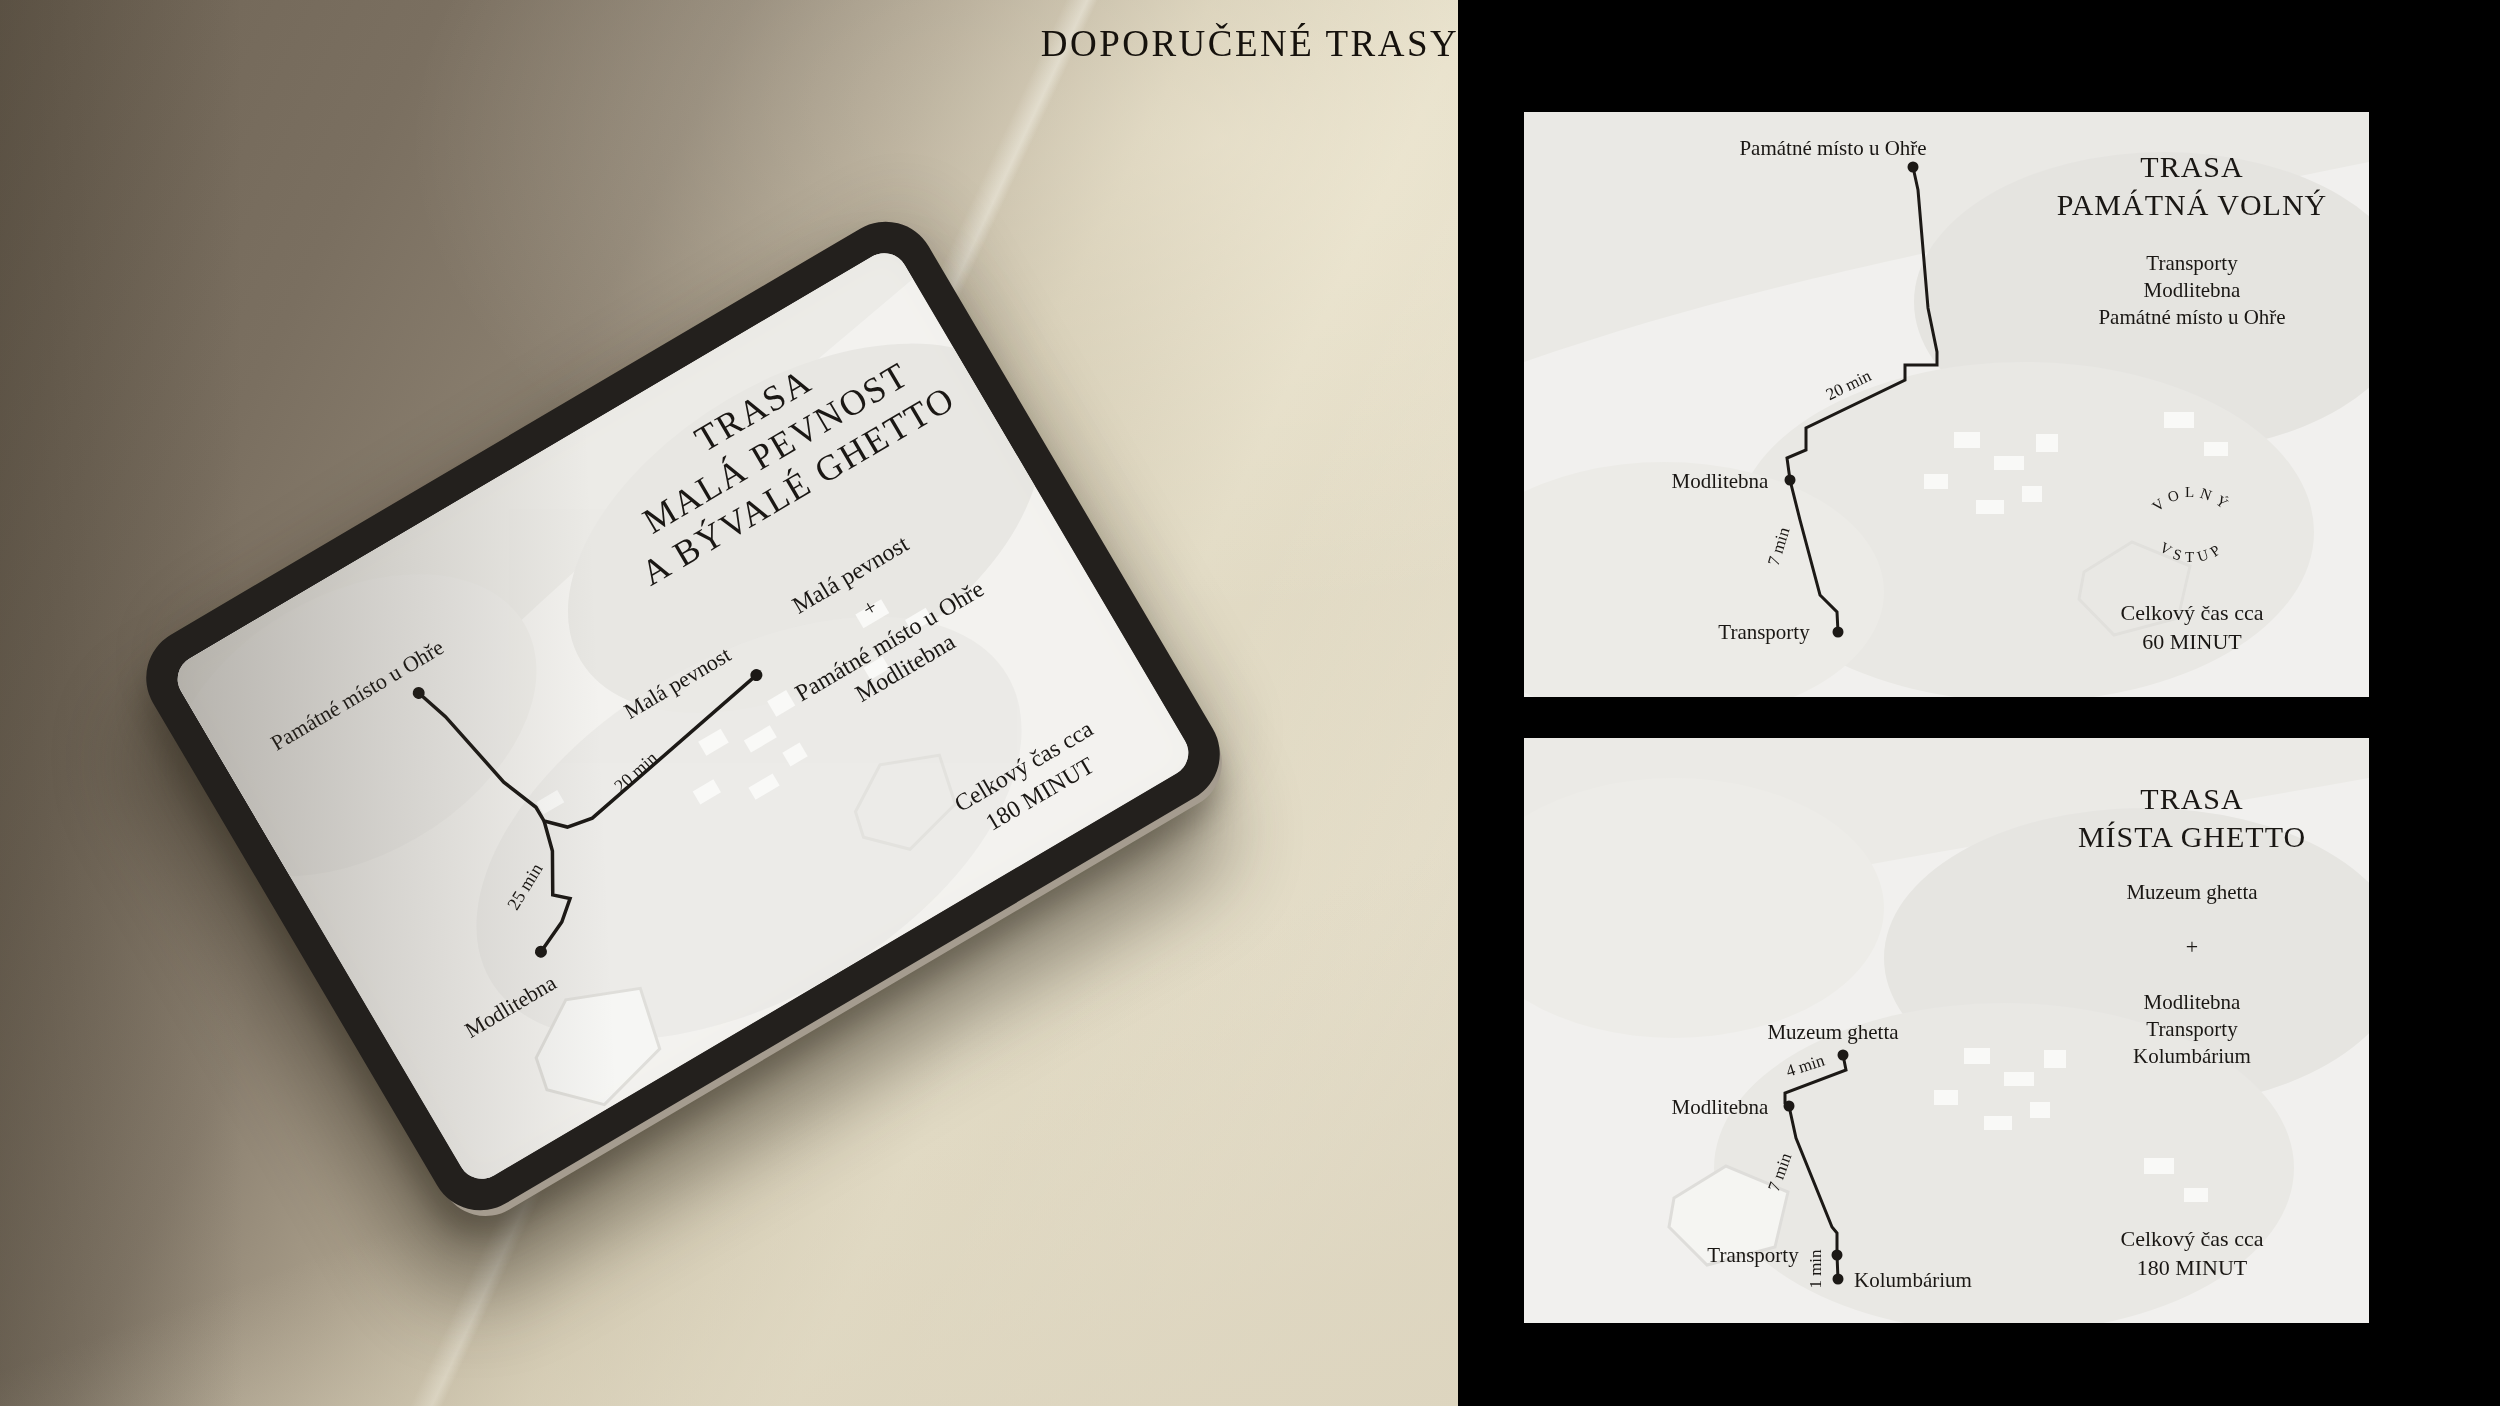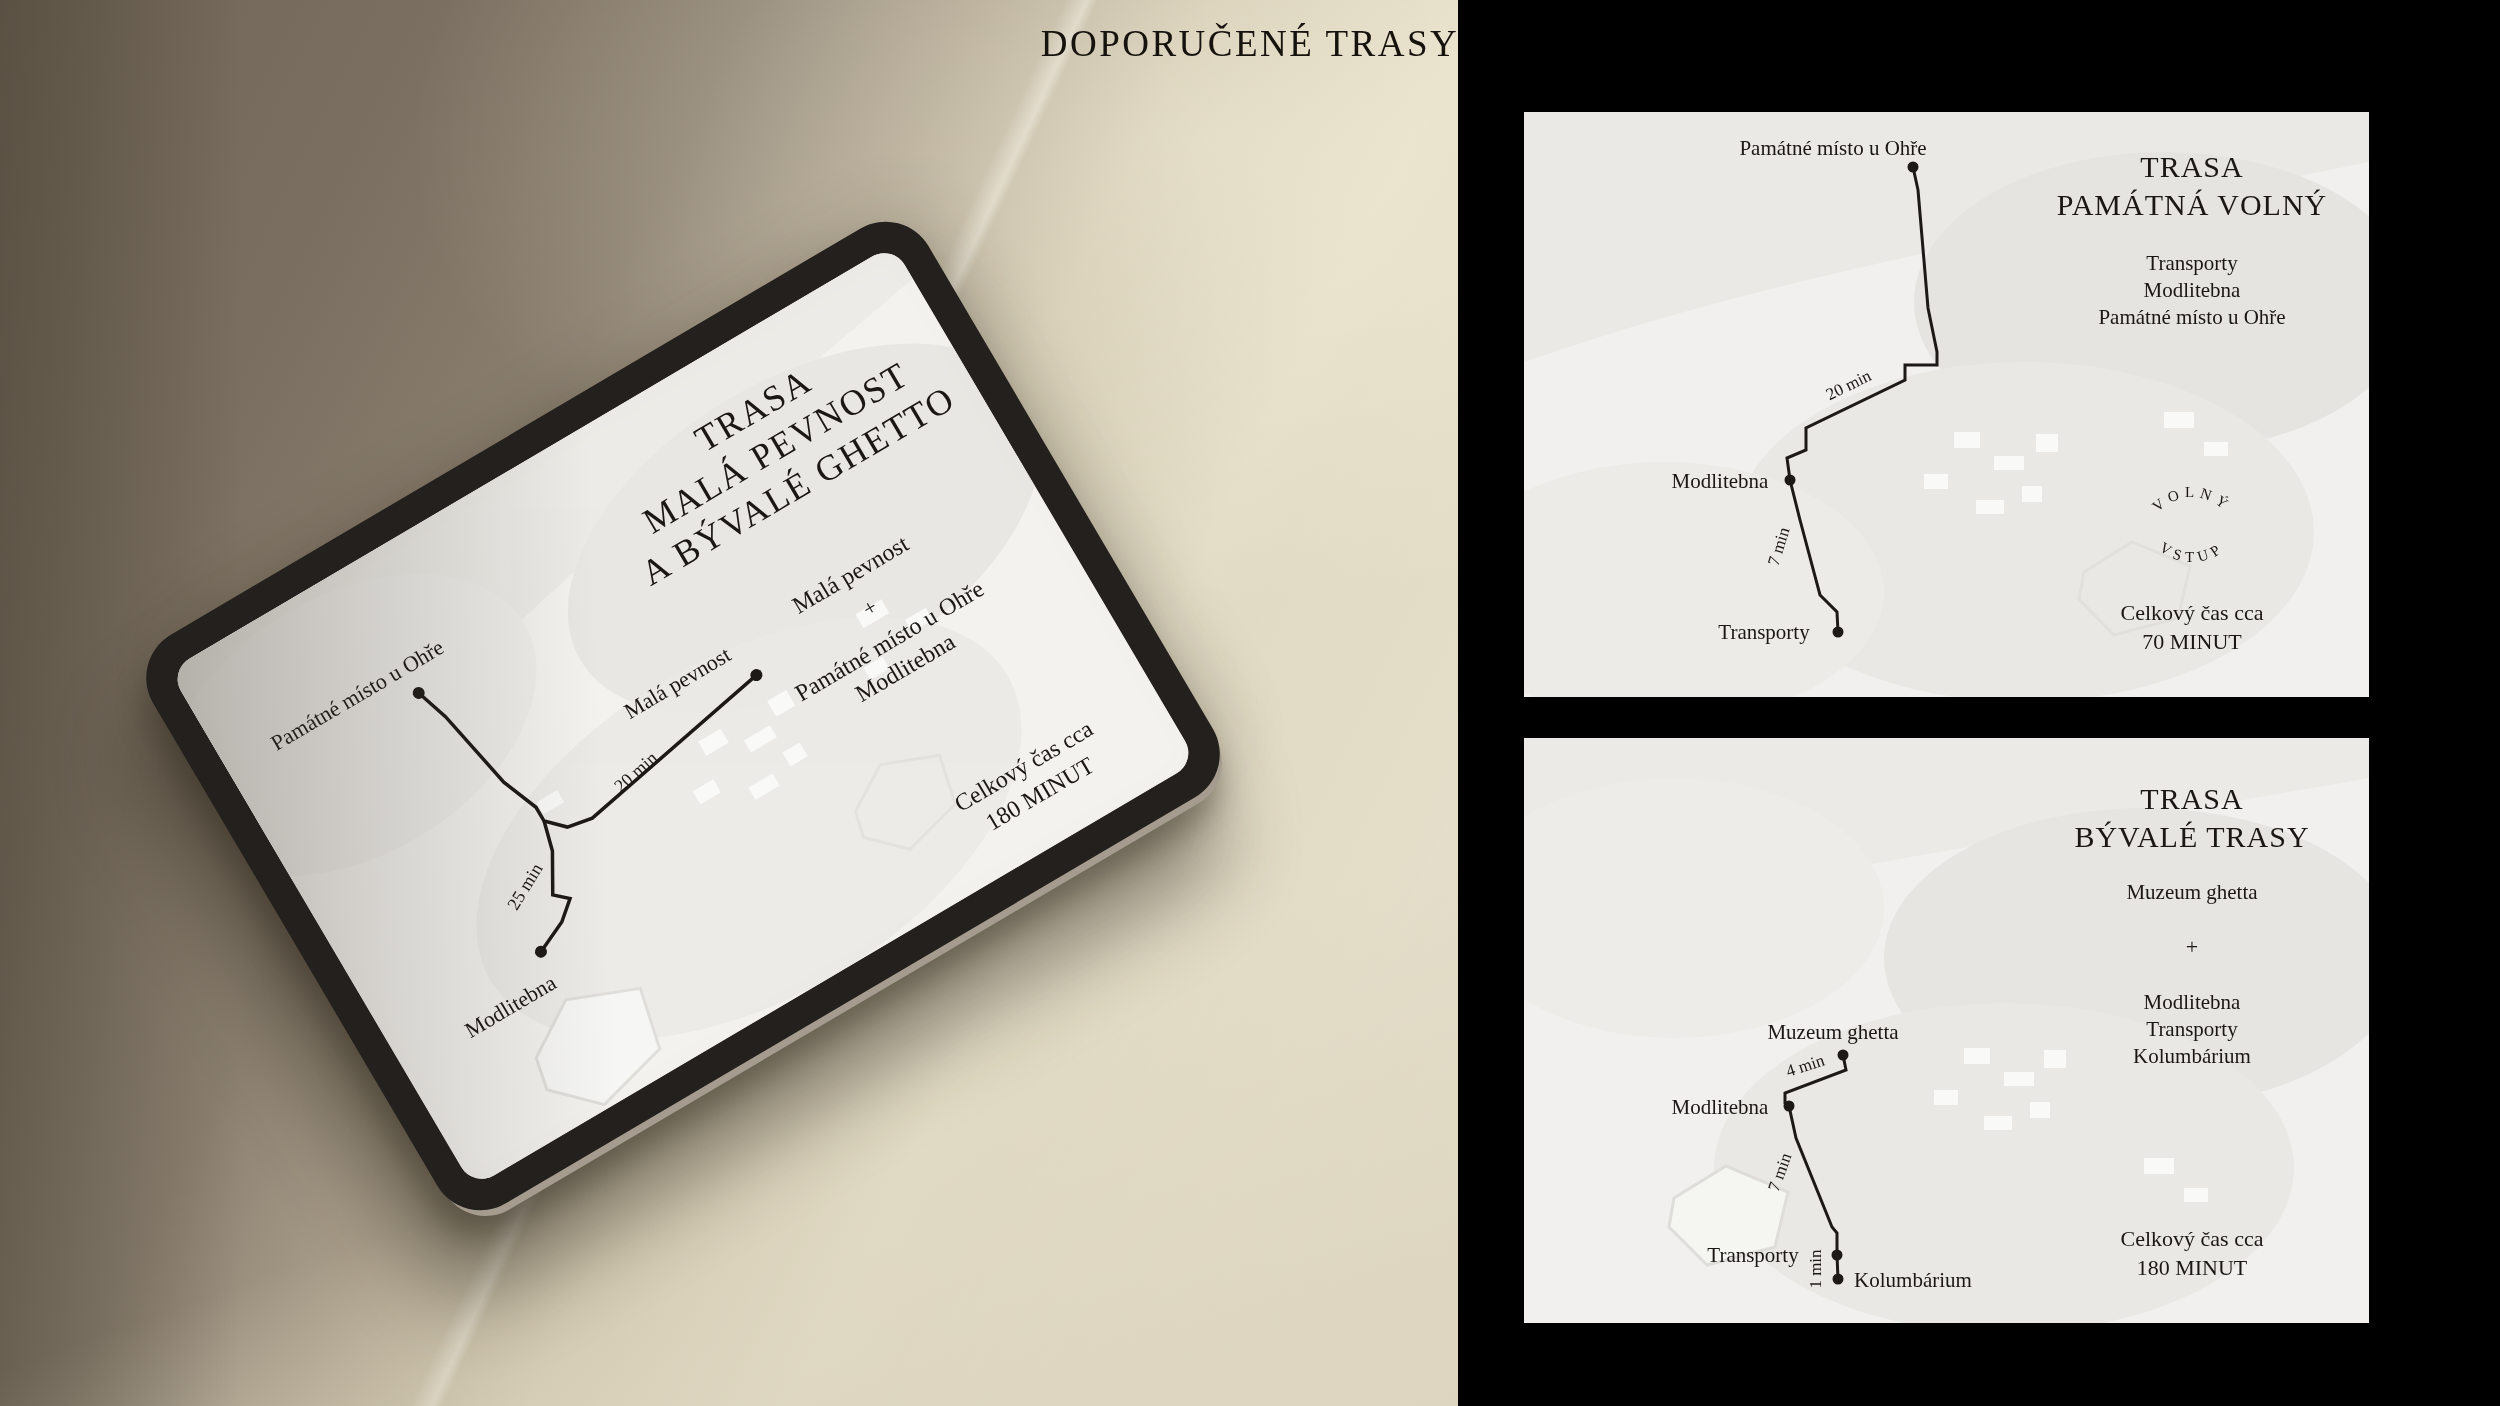--- a/index.html
+++ b/index.html
@@ -184,21 +184,21 @@
         <div>Památné místo u Ohře</div>
       </div>
       <svg class="badge" viewBox="0 0 120 120">
         <path id="arcTop" d="M 16 62 A 46 46 0 0 1 104 62" fill="none"></path>
         <path id="arcBot" d="M 12 58 A 50 50 0 0 0 108 58" fill="none"></path>
         <text><textPath href="#arcTop" startOffset="50%">VOLNÝ</textPath></text>
         <text><textPath href="#arcBot" startOffset="50%">VSTUP</textPath></text>
       </svg>
       <div class="c-total">
         <div>Celkový čas cca</div>
-        <div>70 MINUT</div>
+        <div>60 MINUT</div>
       </div>
     </article>
 
     <article class="card card2">
       <svg class="fill map-shape" viewBox="0 0 845 585" preserveAspectRatio="none">
         <rect x="0" y="0" width="845" height="585" fill="#f1f0ee"></rect>
         <path d="M0 200 C 230 140, 450 110, 845 40 L 845 0 L 0 0 Z" fill="#ebeae6"></path>
         <ellipse cx="620" cy="220" rx="260" ry="150" fill="#e5e4e0"></ellipse>
         <ellipse cx="480" cy="430" rx="290" ry="165" fill="#e9e8e4"></ellipse>
         <ellipse cx="150" cy="170" rx="210" ry="130" fill="#edece8"></ellipse>
@@ -225,21 +225,21 @@
         <text class="stop-label" x="196" y="376">Modlitebna</text>
         <text class="stop-label" x="229" y="524">Transporty</text>
         <text class="stop-label" x="389" y="549">Kolumbárium</text>
         <text class="min-label" x="283" y="333" transform="rotate(-18 283 333)">4 min</text>
         <text class="min-label" x="261" y="436" transform="rotate(-70 261 436)">7 min</text>
         <text class="min-label" x="297" y="531" transform="rotate(-90 297 531)">1 min</text>
       </svg>
 
       <div class="c-title">
         <div>TRASA</div>
-        <div>BÝVALÉ TRASY</div>
+        <div>MÍSTA GHETTO</div>
       </div>
       <div class="c-featured">Muzeum ghetta</div>
       <div class="c-plus">+</div>
       <div class="c-list">
         <div>Modlitebna</div>
         <div>Transporty</div>
         <div>Kolumbárium</div>
       </div>
       <div class="c-total">
         <div>Celkový čas cca</div>

